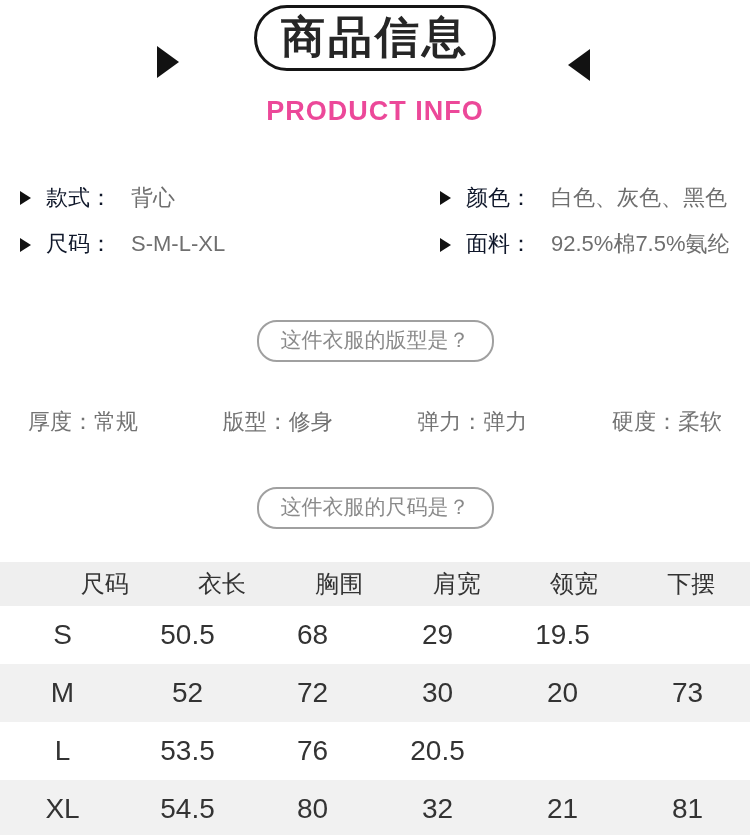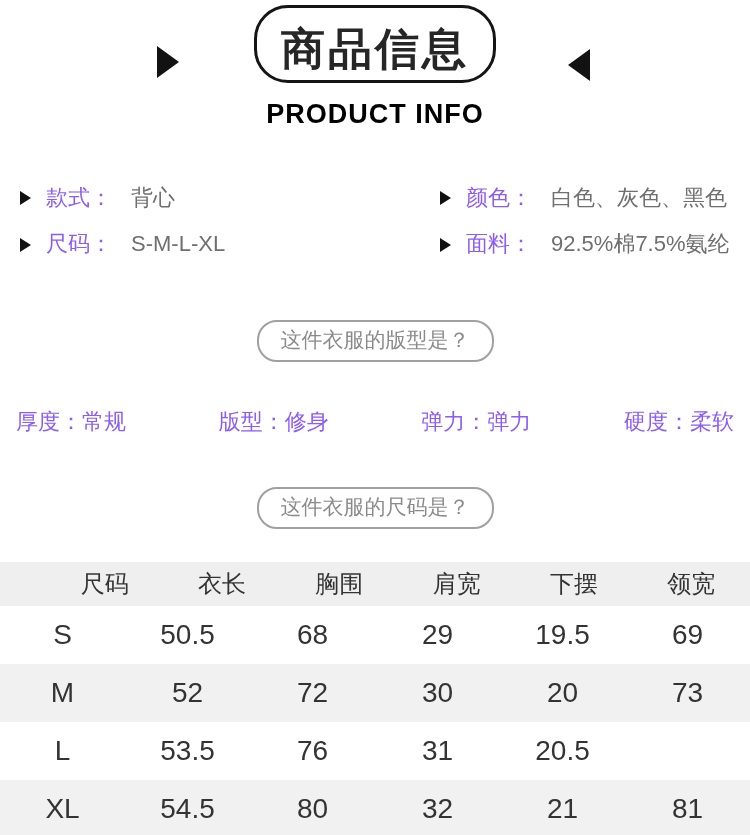--- a/index.html
+++ b/index.html
@@ -9,76 +9,76 @@
     font-family: "Liberation Sans", "DejaVu Sans", sans-serif;
     color: #333; overflow: hidden; position: relative;
   }
   .page { width: 750px; height: 835px; background: #fff; }
 
   
   .header { position: relative; height: 120px; }
   .title-pill {
     width: fit-content; margin: 5px auto 4px;
     border: 3px solid #151515; border-radius: 34px;
-    padding: 18px 24px 8px;
+    padding: 6px 24px 8px;
   }
   .title-pill h1 {
     font-size: 44px; font-weight: bold; letter-spacing: 3px;
     color: #262626; line-height: 1.05; white-space: nowrap;
   }
   .tri { position: absolute; width: 0; height: 0; }
   .tri-right {
     left: 157px; top: 41px;
     border-top: 16px solid transparent; border-bottom: 16px solid transparent;
     border-left: 22px solid #121212;
   }
   .tri-left {
     right: 160px; top: 44px;
     border-top: 16px solid transparent; border-bottom: 16px solid transparent;
     border-right: 22px solid #121212;
   }
   .subtitle {
-    text-align: center; margin-top: 16px;
-    font-size: 27px; font-weight: bold; letter-spacing: 1px; color: #000000;
+    text-align: center; margin-top: 25px;
+    font-size: 27px; font-weight: bold; letter-spacing: 1px; color: #ec4899;
   }
 
   
   .attrs {
     margin-top: 60px;
     display: grid; grid-template-columns: 1fr 1fr; row-gap: 20px;
   }
   .attr-item {
     display: flex; align-items: center; gap: 15px;
     font-size: 22px; color: #6f6f6f; line-height: 1.2; white-space: nowrap;
   }
   .attr-item.col-left  { padding-left: 20px; }
   .attr-item.col-right { padding-left: 65px; }
   .bullet {
     width: 0; height: 0; flex: none;
     border-top: 7px solid transparent; border-bottom: 7px solid transparent;
     border-left: 11px solid #111;
   }
-  .attr-label { color: #8b5cf6; }
+  .attr-label { color: #0f172a; }
   .attr-value { color: #6f6f6f; margin-left: 4px; text-align: right; }
 
   
   .q-pill {
     width: fit-content; margin-left: auto; margin-right: auto;
     border: 2px solid #a0a0a0; border-radius: 20px;
     padding: 4px 22px 6px;
     font-size: 21px; color: #8a8a8a; white-space: nowrap;
   }
   .q-pill.first  { margin-top: 62px; }
   .q-pill.second { margin-top: 50px; }
 
   
   .fit-row {
-    margin-top: 45px; padding: 0 16px;
+    margin-top: 45px; padding: 0 28px;
     display: flex; justify-content: space-between; align-items: center;
-    font-size: 22px; color: #8b5cf6; white-space: nowrap;
+    font-size: 22px; color: #737373; white-space: nowrap;
   }
 
   
   .size-table { margin-top: 33px; width: 750px; }
   .trow {
     display: grid; grid-template-columns: repeat(6, 1fr);
     align-items: center; text-align: center;
   }
   .trow.head {
     height: 44px; background: #efefef;
@@ -135,44 +135,42 @@
   </div>
 
   <div class="q-pill second">这件衣服的尺码是？</div>
 
   <div class="size-table">
     <div class="trow head">
       <span class="tcell">尺码</span>
       <span class="tcell">衣长</span>
       <span class="tcell">胸围</span>
       <span class="tcell">肩宽</span>
+      <span class="tcell">领宽</span>
       <span class="tcell">下摆</span>
-      <span class="tcell">领宽</span>
     </div>
     <div class="trow data">
       <span class="tcell">S</span>
       <span class="tcell">50.5</span>
       <span class="tcell">68</span>
       <span class="tcell">29</span>
       <span class="tcell">19.5</span>
-      <span class="tcell">69</span>
     </div>
     <div class="trow data alt">
       <span class="tcell">M</span>
       <span class="tcell">52</span>
       <span class="tcell">72</span>
       <span class="tcell">30</span>
       <span class="tcell">20</span>
       <span class="tcell">73</span>
     </div>
     <div class="trow data">
       <span class="tcell">L</span>
       <span class="tcell">53.5</span>
       <span class="tcell">76</span>
-      <span class="tcell">31</span>
       <span class="tcell">20.5</span>
     </div>
     <div class="trow data alt">
       <span class="tcell">XL</span>
       <span class="tcell">54.5</span>
       <span class="tcell">80</span>
       <span class="tcell">32</span>
       <span class="tcell">21</span>
       <span class="tcell">81</span>
     </div>

